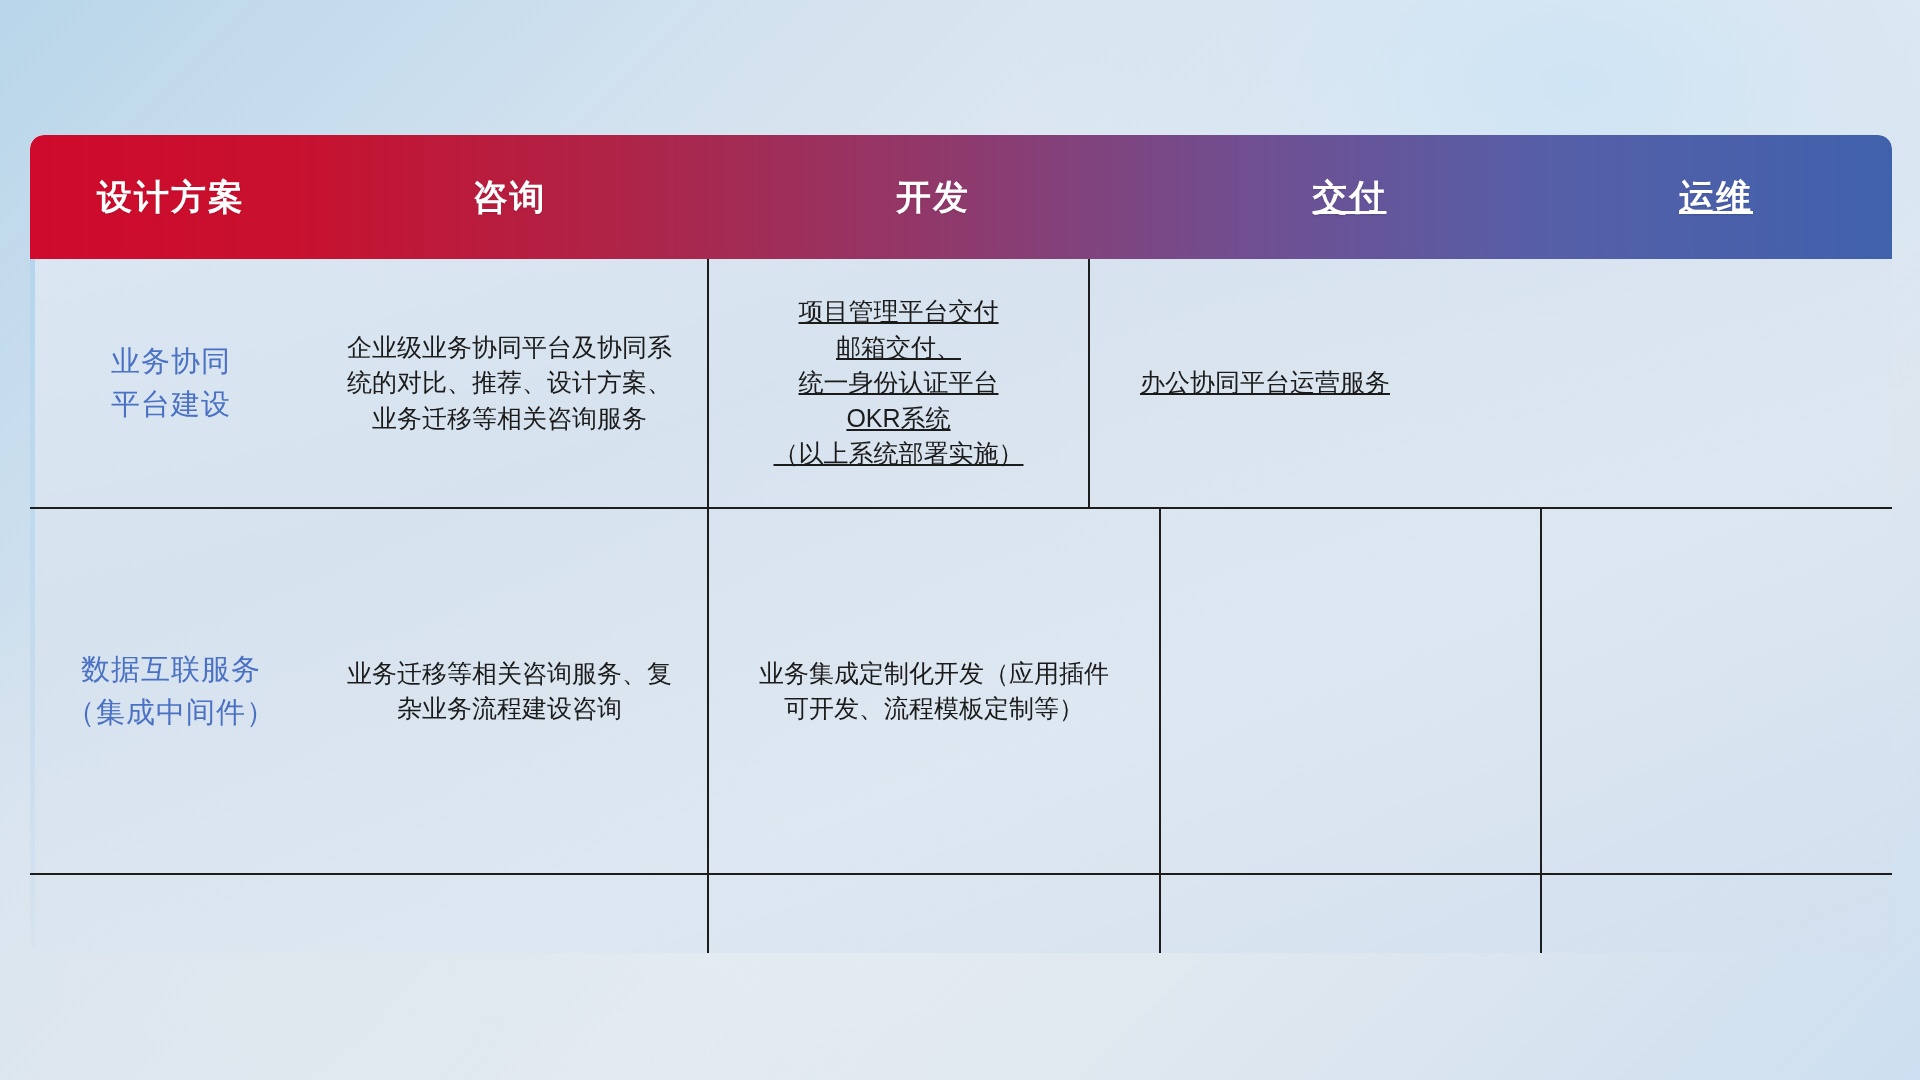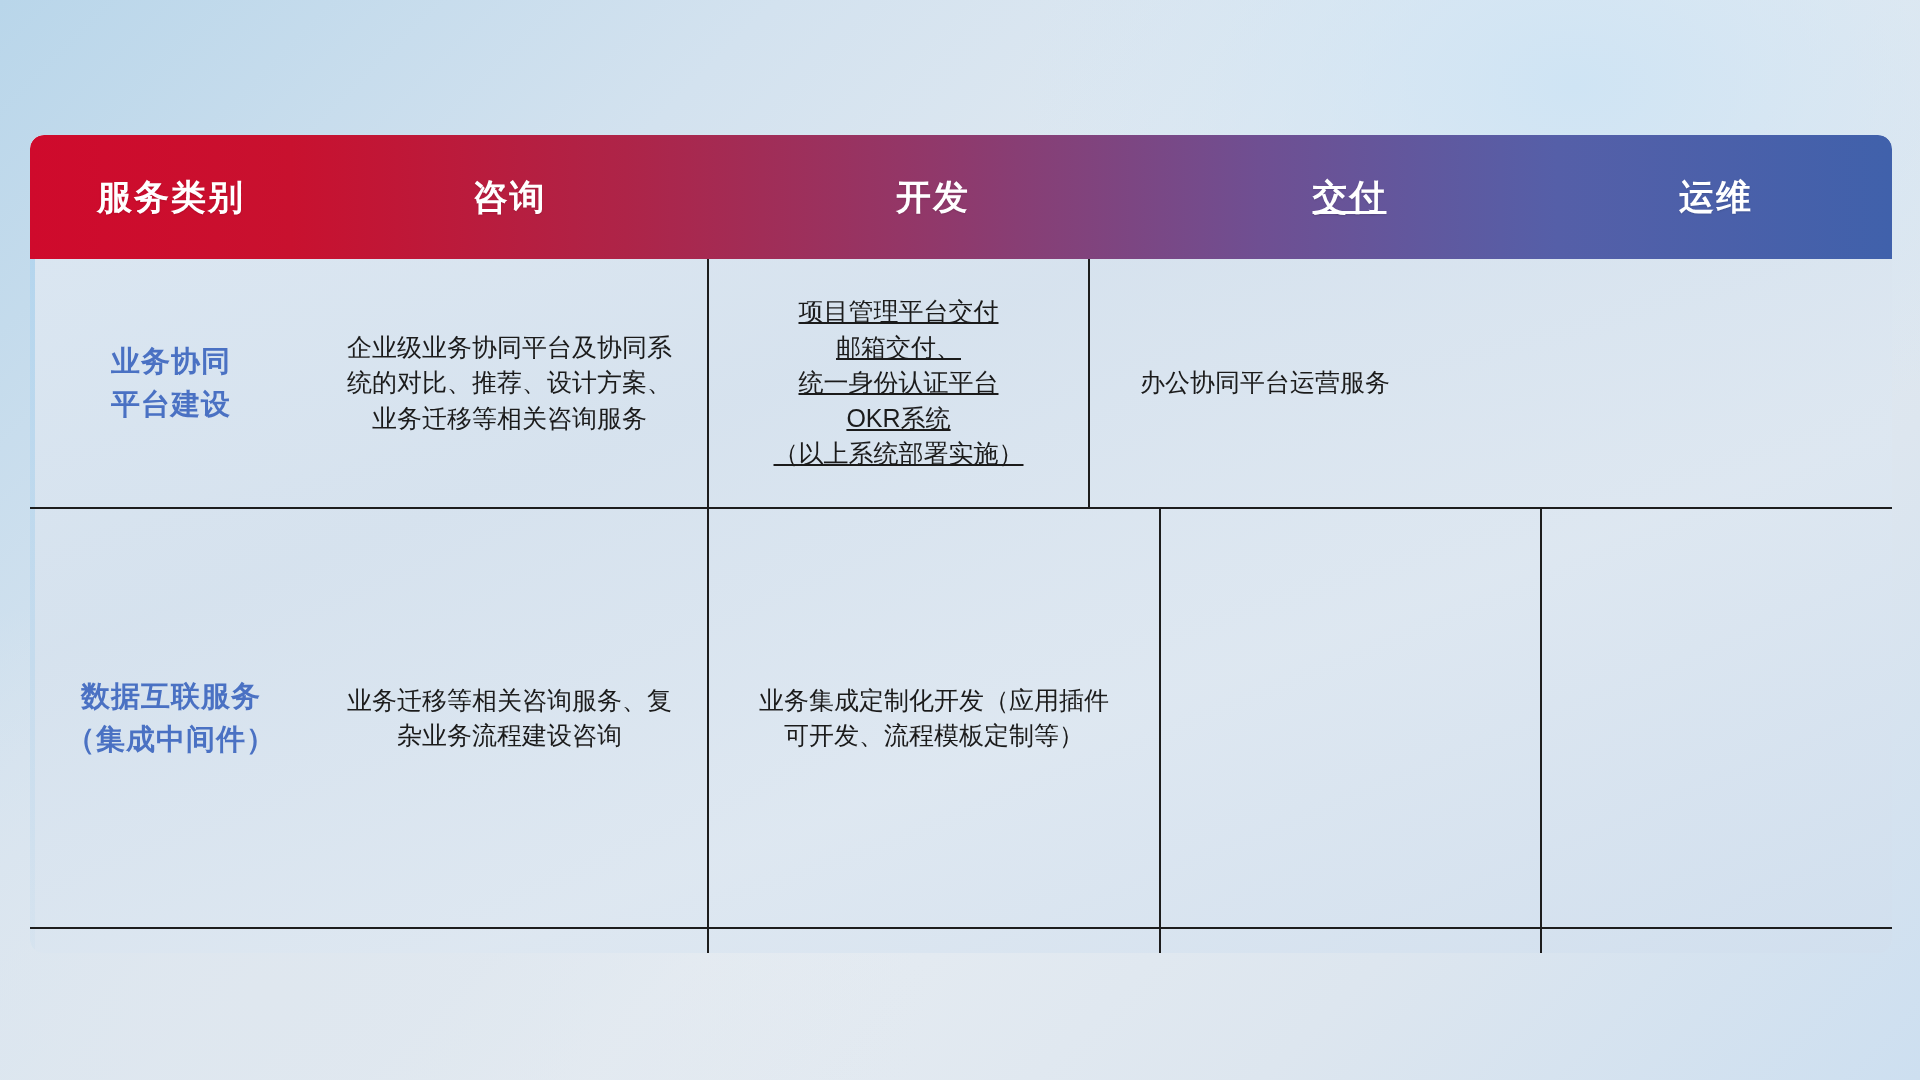--- a/index.html
+++ b/index.html
@@ -66,52 +66,52 @@
     font-weight: bold;
     letter-spacing: 2px;
     text-shadow: 0 1px 2px rgba(0,0,0,0.12);
   }
 
   
   .c1 { width: 282px; }
   .c2 { width: 395px; }
   .c3 { width: 452px; }
   .c4 { width: 381px; text-decoration: underline; }
-  .c5 { width: 352px; }
+  .c5 { width: 352px; text-decoration: underline; }
 
   
   .tbody { position: relative; }
 
   .tr {
     display: flex;
     position: relative;
     border-bottom: 2px solid #1d1d1d;
   }
   .tr:last-child { border-bottom: none; }
 
   .r1 { height: 250px; }
-  .r2 { height: 420px; }
+  .r2 { height: 366px; }
   .r3 { height: 366px; }
 
   .td {
     display: flex;
     align-items: center;
     justify-content: center;
     padding: 12px 12px;
     text-align: center;
     font-size: 25px;
     line-height: 1.42;
     color: #1b1b1b;
     white-space: pre-line;
   }
 
   
   .td.cat {
     color: #4a71c3;
-    font-weight: bold;
+    font-weight: normal;
     font-size: 29px;
     line-height: 1.5;
     letter-spacing: 1px;
   }
 
   
   .td.sep-left { border-left: 2px solid #1d1d1d; }
 
   
   .edge-glow {
@@ -125,21 +125,21 @@
 </style>
 </head>
 <body>
 
 <div id="page">
 
   <div class="table-wrap">
 
     <div class="thead">
       <div class="th c1">
-        <span>服务类别</span>
+        <span>设计方案</span>
       </div>
       <div class="th c2">
         <span>咨询</span>
       </div>
       <div class="th c3">
         <span>开发</span>
       </div>
       <div class="th c4">
         <span>交付</span>
       </div>

